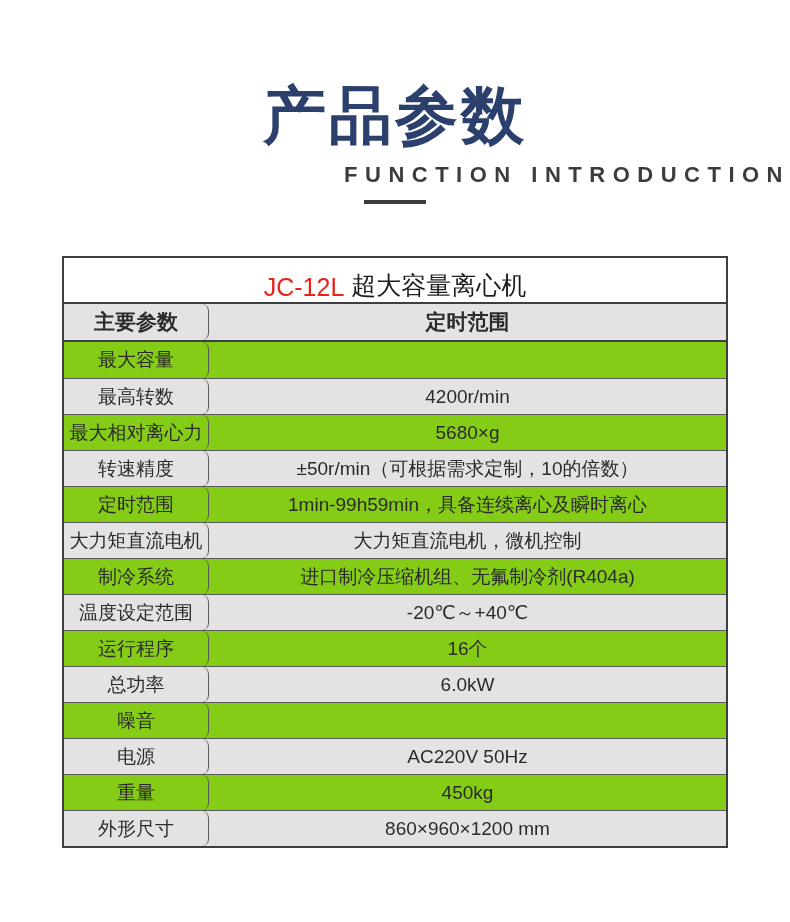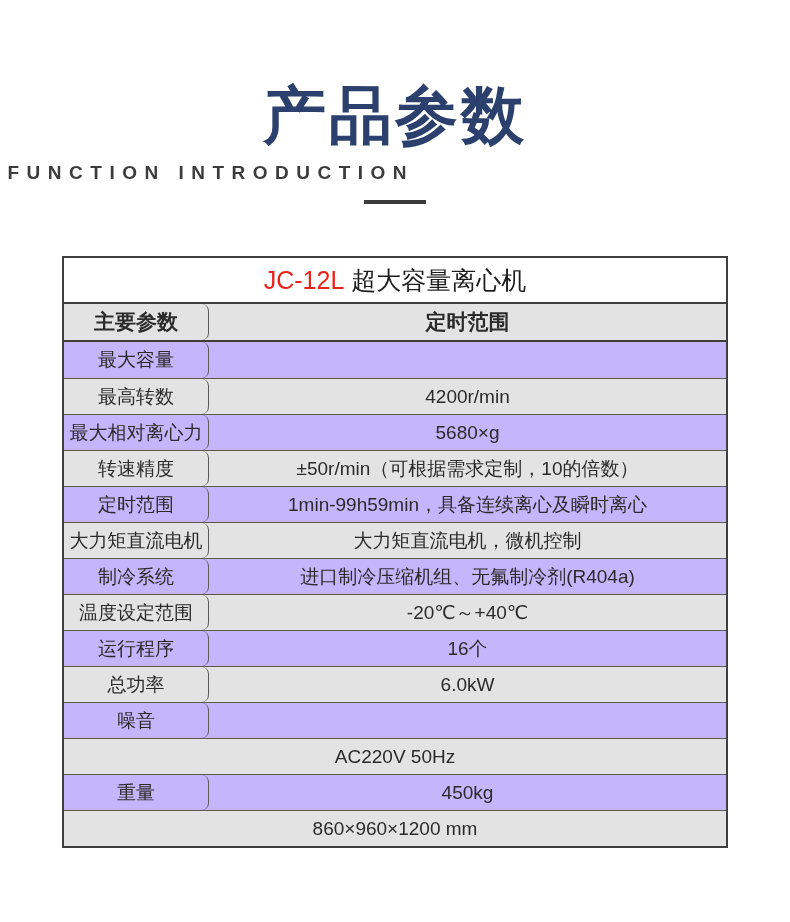--- a/index.html
+++ b/index.html
@@ -22,22 +22,22 @@
     line-height: 1.05;
     font-weight: 900;
     letter-spacing: 3px;
     color: #2c406e;
   }
   .page-subtitle {
     position: absolute;
     top: 162px;
     left: 0;
     width: 100%;
-    text-align: left;
-    font-size: 19px;
+    text-align: right;
+    font-size: 22px;
     font-weight: 600;
     letter-spacing: 7.5px;
     color: #3c3c3c;
     text-indent: 7.5px; 
   }
   .title-divider {
     position: absolute;
     top: 200px;
     left: 50%;
     transform: translateX(-50%);
@@ -52,42 +52,42 @@
     width: 666px;
     border: 2px solid #3f3f3f;
     display: flex;
     flex-direction: column;
     background: #ffffff;
     color: #2b2b2b;
   }
   .table-title-row {
     height: 46px;
     display: flex;
-    align-items: center;
+    align-items: flex-end;
     justify-content: center;
     font-size: 25px;
     border-bottom: 2px solid #3f3f3f;
     background: #ffffff;
     white-space: pre;
   }
   .model { color: #e8231a; }
   .pname { color: #1d1d1d; }
   .header-row {
     height: 38px;
     display: flex;
     border-bottom: 2px solid #3f3f3f;
     background: #e3e3e3;
     font-weight: 700;
     font-size: 21px;
   }
   .trow {
     height: 36px;
     display: flex;
     font-size: 19px;
-    background: #c4b5fd;
+    background: #84cc16;
   }
   .trow + .trow { border-top: 1px solid #5a5a5a; height: 36px; }
   
   .trow:nth-of-type(even) { background: #e3e3e3; }
   .cell-label {
     width: 145px;
     flex: none;
     display: flex;
     align-items: center;
     justify-content: center;
@@ -160,24 +160,26 @@
       <div class="cell-value">16个</div>
     </div>
     <div class="trow">
       <div class="cell-label">总功率</div>
       <div class="cell-value">6.0kW</div>
     </div>
     <div class="trow">
       <div class="cell-label">噪音</div>
     </div>
     <div class="trow">
+      <div class="cell-label">电源</div>
       <div class="cell-value">AC220V 50Hz</div>
     </div>
     <div class="trow">
       <div class="cell-label">重量</div>
       <div class="cell-value">450kg</div>
     </div>
     <div class="trow">
+      <div class="cell-label">外形尺寸</div>
       <div class="cell-value">860×960×1200 mm</div>
     </div>
 
   </div>
 </div>
 
 </body></html>

